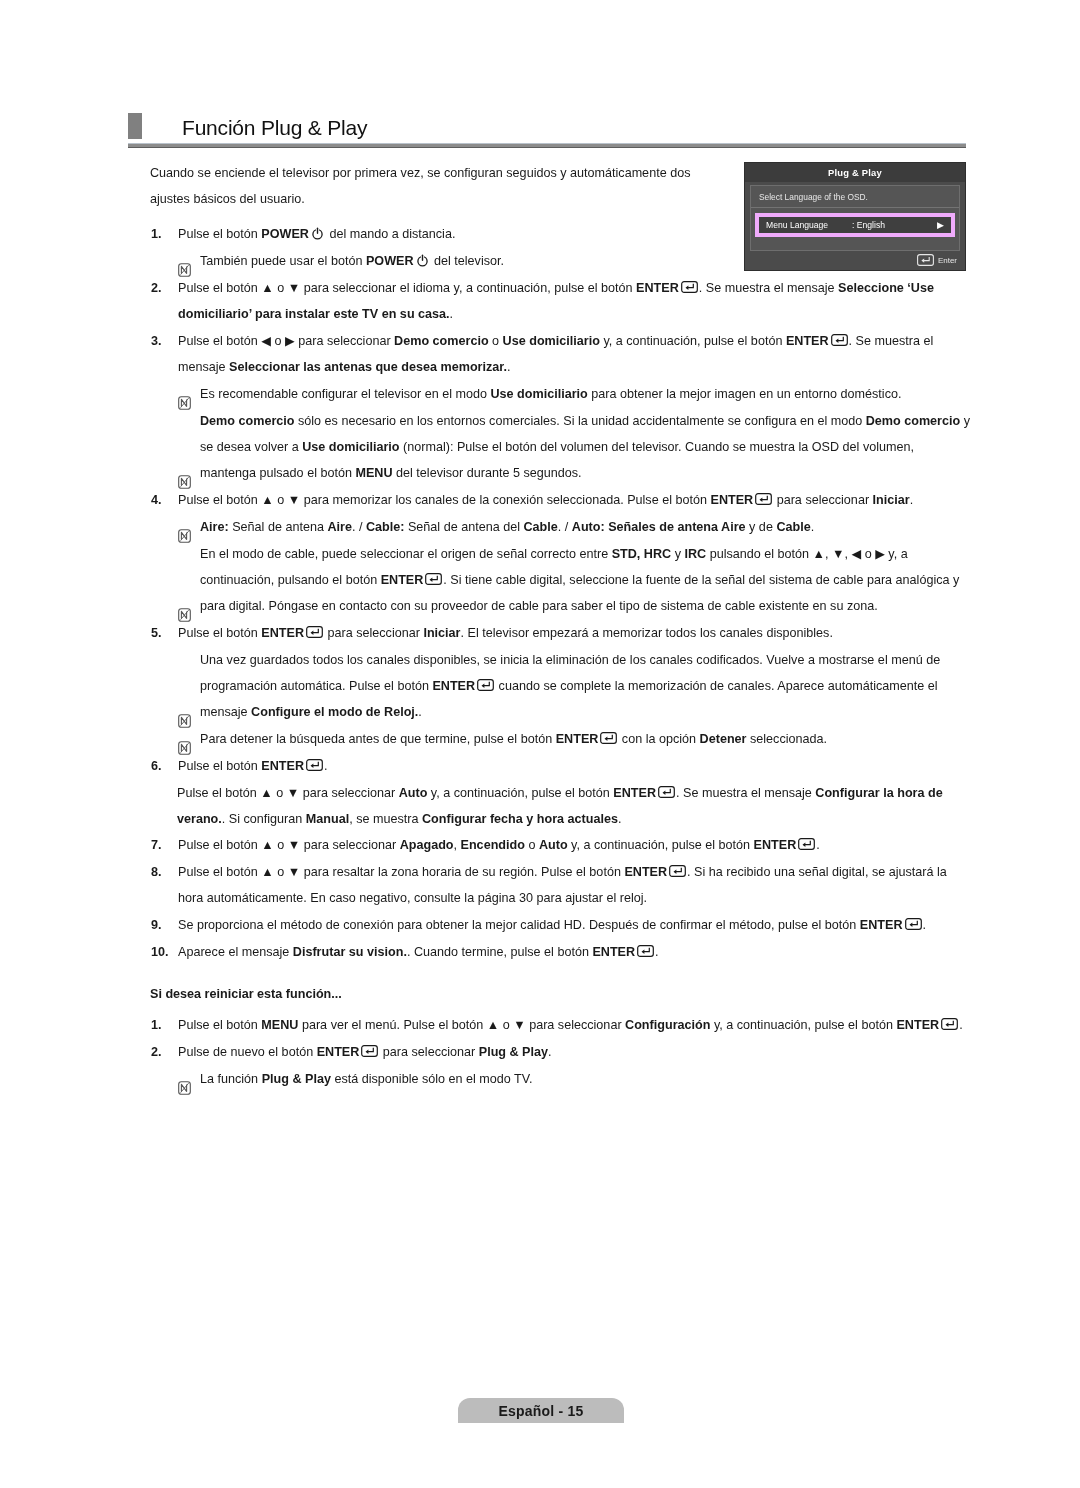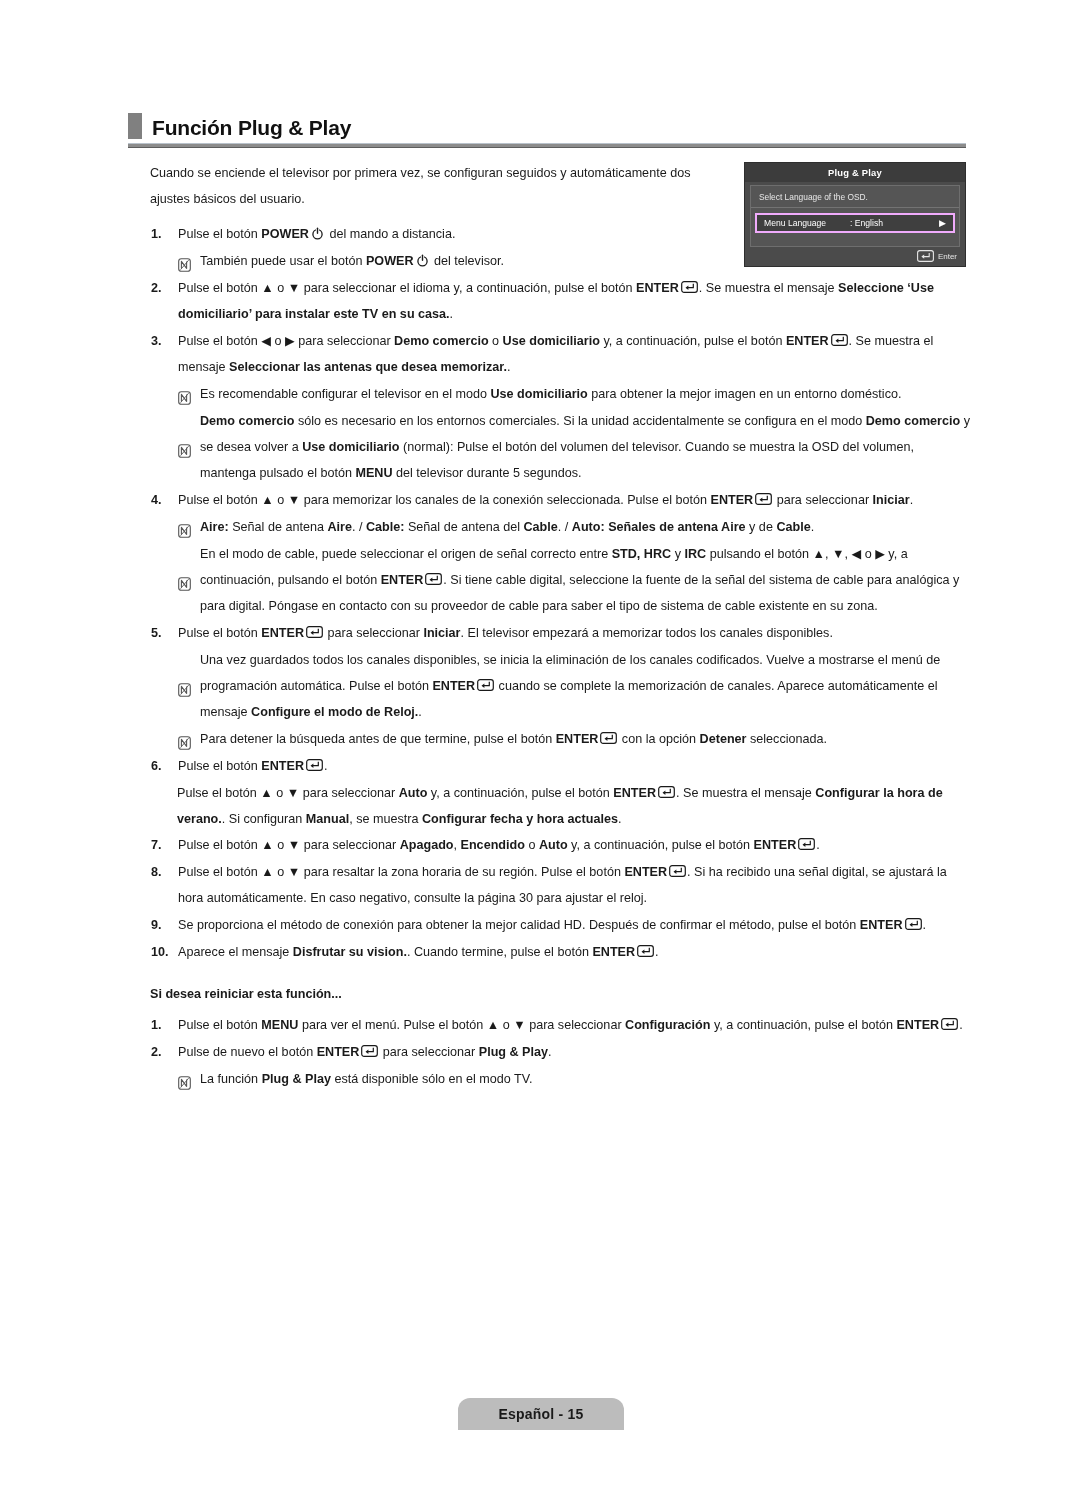--- a/index.html
+++ b/index.html
@@ -34,25 +34,26 @@
   }
   .header-marker {
     width: 14px;
     height: 26px;
     background: #808080;
     flex: 0 0 auto;
     margin-bottom: 1px;
   }
   .header-title {
     font-size: 21px;
-    font-weight: bold;
+    font-weight: normal;
     letter-spacing: -0.2px;
     line-height: 24px;
     color: #111;
     white-space: nowrap;
+    margin-left: 30px;
   }
   .header-rule {
     margin-top: 3px;
     margin-left: 0px;
     height: 3px;
     background: #8c8c8c;
     border-top: 1px solid #b9c2cb;
     border-bottom: 1px solid #5d5d5d;
     width: 838px;
   }
@@ -82,21 +83,21 @@
     width: 27px;
     font-weight: bold;
     font-size: 12.6px;
     text-align: left;
     padding-left: 1px;
   }
   .step-text { flex: 1 1 auto; }
 
   .note {
     display: flex;
-    align-items: center;
+    align-items: flex-end;
     margin: 1px 0 1px 0;
     padding-left: 28px;
   }
   .note-icon {
     flex: 0 0 auto;
     width: 13px;
     height: 14px;
     margin-top: 2px;
     margin-right: 9px;
   }
@@ -151,21 +152,21 @@
   .osd-prompt {
     padding: 1px 8px 5px 8px;
     color: #e8e8e8;
     font-size: 8.4px;
     border-bottom: 1px solid #737373;
     margin-bottom: 5px;
   }
   .osd-row {
     margin: 0 4px;
     background: #3f3f3f;
-    border: 2px solid #f0abfc;
+    border: 4px solid #f0abfc;
     display: flex;
     align-items: center;
     padding: 3px 7px;
     font-size: 8.6px;
   }
   .osd-row-label { width: 86px; color: #ffffff; }
   .osd-row-value { flex: 1 1 auto; color: #ffffff; }
   .osd-row-arrow { color: #ffffff; font-size: 9px; }
   .osd-spacer { height: 9px; }
   .osd-footer {
@@ -177,21 +178,21 @@
     font-size: 8px;
     color: #e6e6e6;
   }
 
   
   .footer-tab {
     position: absolute;
     left: 458px;
     top: 1398px;
     width: 166px;
-    height: 32px;
+    height: 25px;
     background: #bcbcbc;
     border-radius: 12px 12px 0 0;
     display: flex;
     align-items: center;
     justify-content: center;
   }
   .footer-label {
     font-size: 14px;
     font-weight: bold;
     color: #1a1a1a;

